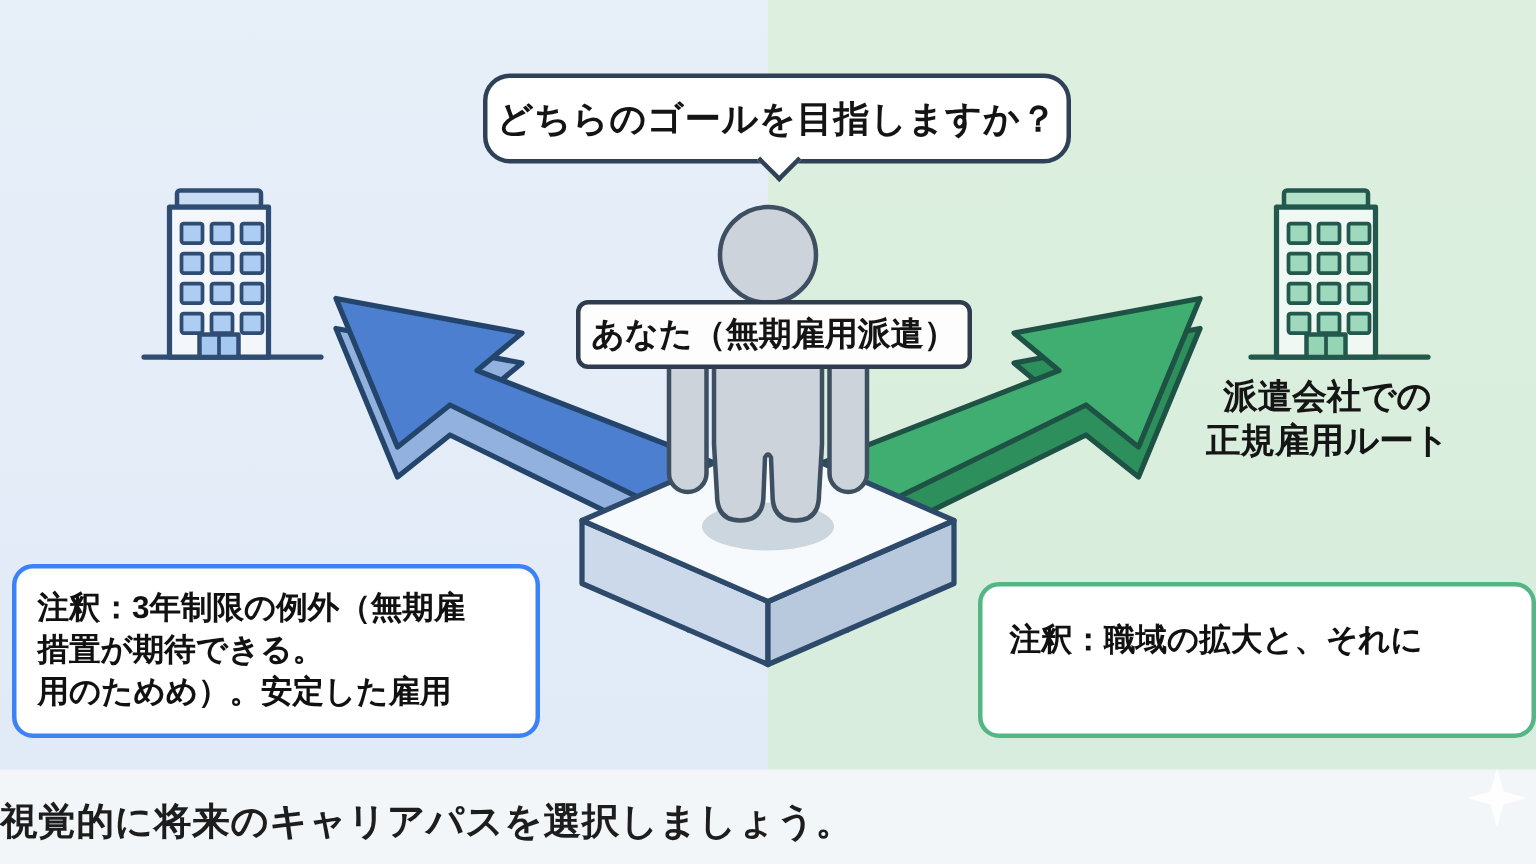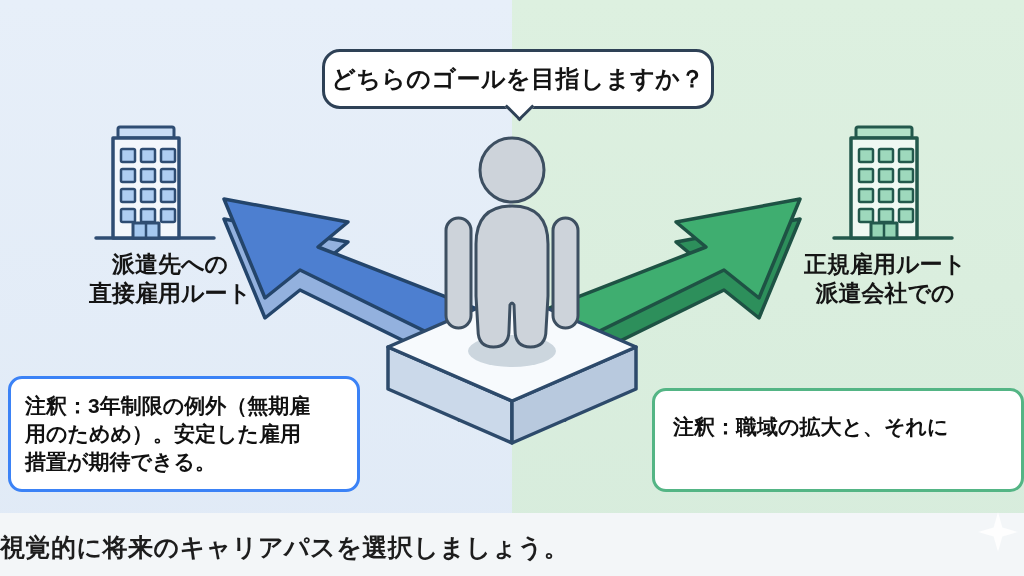--- a/index.html
+++ b/index.html
@@ -135,34 +135,33 @@
       <rect x="40" y="99" width="26" height="15" fill="#95d5b5" stroke-width="3"></rect>
       <line x1="53" y1="99" x2="53" y2="114" stroke-width="2.5"></line>
     </g>
   </svg>
 
   <div class="bubble">
     <span>どちらのゴールを目指しますか？</span>
     <div class="bubble-tail"></div>
   </div>
 
+  <div class="center-label">
+    <span>あなた（無期雇用派遣）</span>
+  </div>
 
-  <div class="route-label left">
-    <div>派遣先への</div>
-    <div>直接雇用ルート</div>
-  </div>
   <div class="route-label right">
+    <div>派遣会社での</div>
     <div>正規雇用ルート</div>
-    <div>派遣会社での</div>
   </div>
 
   <div class="note left">
     <div>注釈：3年制限の例外（無期雇</div>
+    <div>措置が期待できる。</div>
     <div>用のためめ）。安定した雇用</div>
-    <div>措置が期待できる。</div>
   </div>
   <div class="note right">
     <div>注釈：職域の拡大と、それに</div>
   </div>
 
   <div class="caption">視覚的に将来のキャリアパスを選択しましょう。</div>
 
   <div class="sparkle"></div>
 
 </div>

